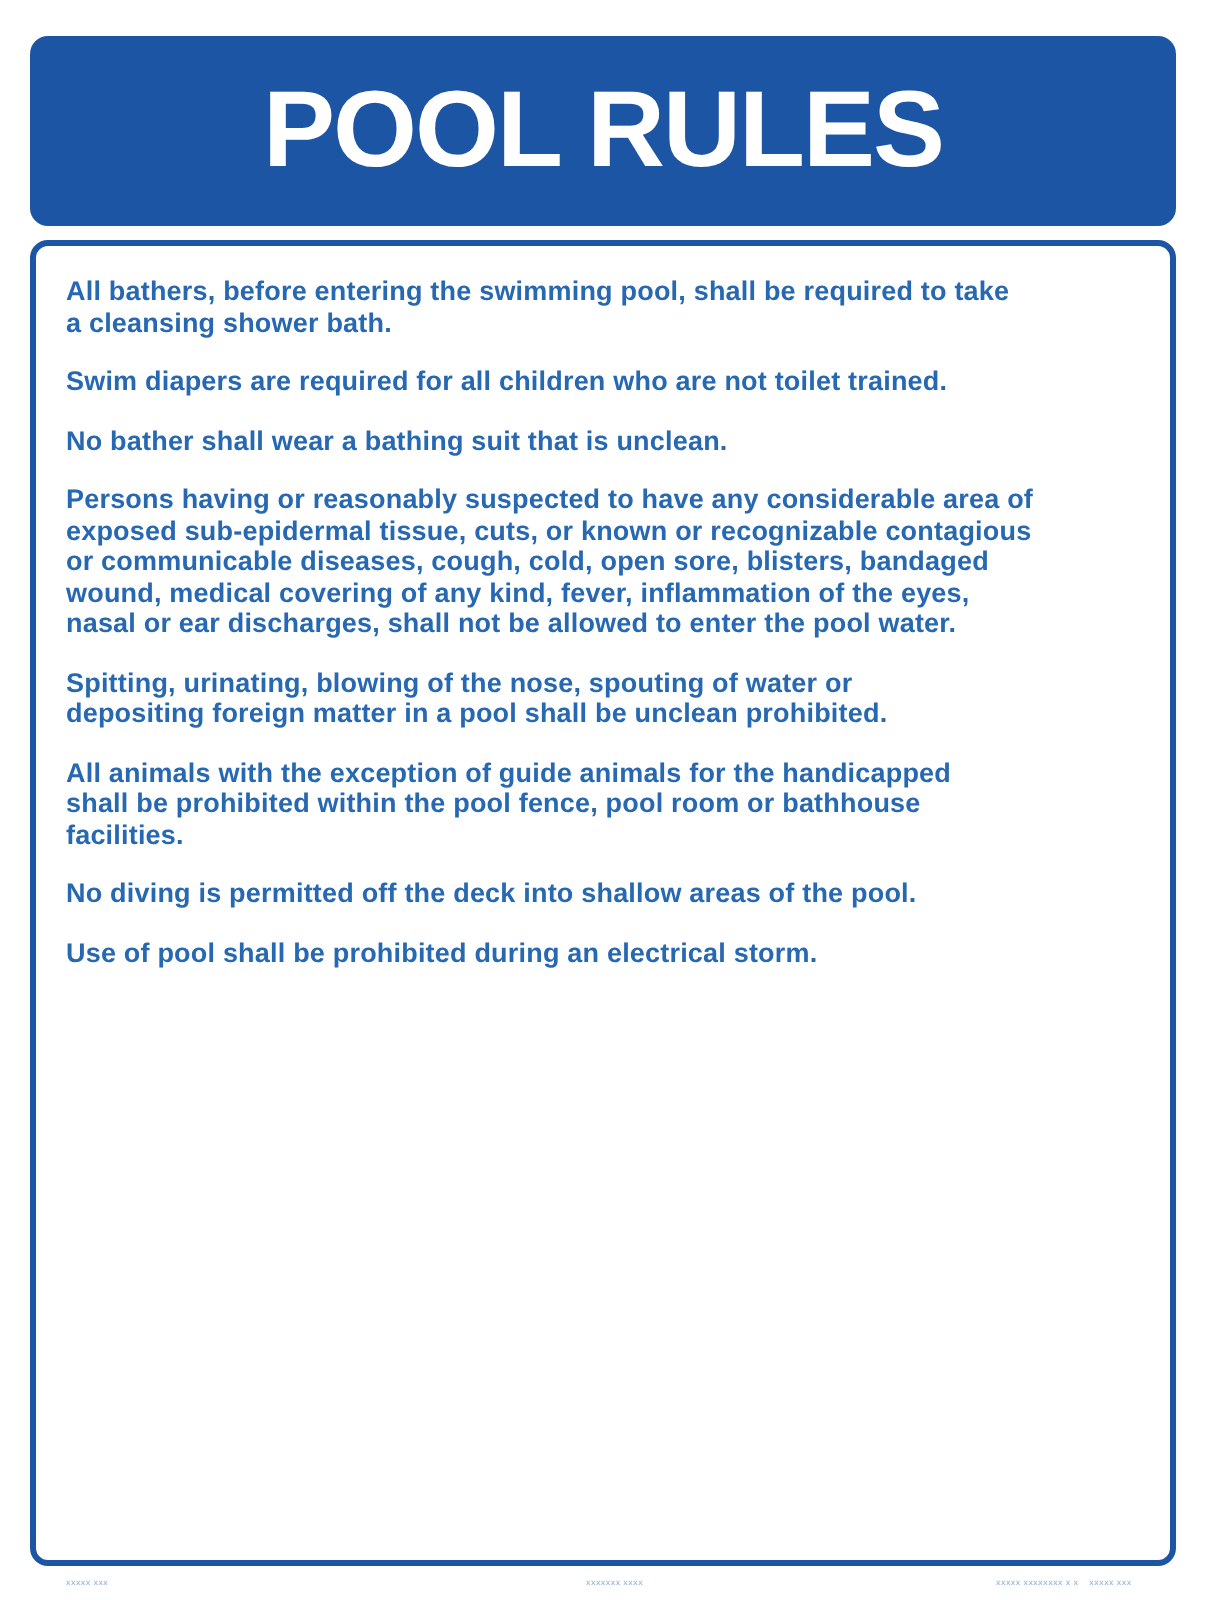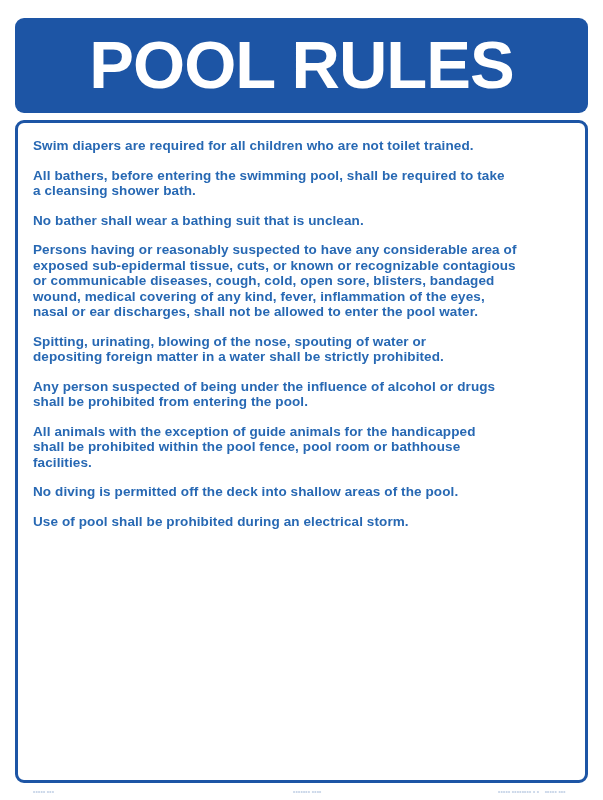--- a/index.html
+++ b/index.html
@@ -26,21 +26,21 @@
     height: 95px;
     background: #1d55a5;
     border-radius: 9px;
     display: flex;
     align-items: center;
     justify-content: center;
   }
   .title {
     color: #ffffff;
     font-weight: bold;
-    font-size: 67px;
+    font-size: 54px;
     letter-spacing: -1px;
     line-height: 1;
     white-space: nowrap;
     transform: translateY(-1px);
   }
   .frame {
     position: absolute;
     left: 15px;
     top: 120px;
     width: 573px;
@@ -79,33 +79,31 @@
 </head>
 <body>
 
 <div class="sign">
 
   <div class="band">
     <div class="title">POOL RULES</div>
   </div>
 
   <div class="frame">
-    <p class="rule">Swim diapers are required for all children who are not toilet trained.</p>
     <p class="rule">All bathers, before entering the swimming pool, shall be required to take
 a cleansing shower bath.</p>
+    <p class="rule">Swim diapers are required for all children who are not toilet trained.</p>
     <p class="rule">No bather shall wear a bathing suit that is unclean.</p>
     <p class="rule">Persons having or reasonably suspected to have any considerable area of
 exposed sub-epidermal tissue, cuts, or known or recognizable contagious
 or communicable diseases, cough, cold, open sore, blisters, bandaged
 wound, medical covering of any kind, fever, inflammation of the eyes,
 nasal or ear discharges, shall not be allowed to enter the pool water.</p>
     <p class="rule">Spitting, urinating, blowing of the nose, spouting of water or
-depositing foreign matter in a water shall be strictly prohibited.</p>
-    <p class="rule">Any person suspected of being under the influence of alcohol or drugs
-shall be prohibited from entering the pool.</p>
+depositing foreign matter in a pool shall be unclean prohibited.</p>
     <p class="rule">All animals with the exception of guide animals for the handicapped
 shall be prohibited within the pool fence, pool room or bathhouse
 facilities.</p>
     <p class="rule">No diving is permitted off the deck into shallow areas of the pool.</p>
     <p class="rule">Use of pool shall be prohibited during an electrical storm.</p>
   </div>
 
   <div class="fine-print fp-left">xxxxx xxx</div>
   <div class="fine-print fp-center">xxxxxxx xxxx</div>
   <div class="fine-print fp-right">xxxxx xxxxxxxx x x    xxxxx xxx</div>

